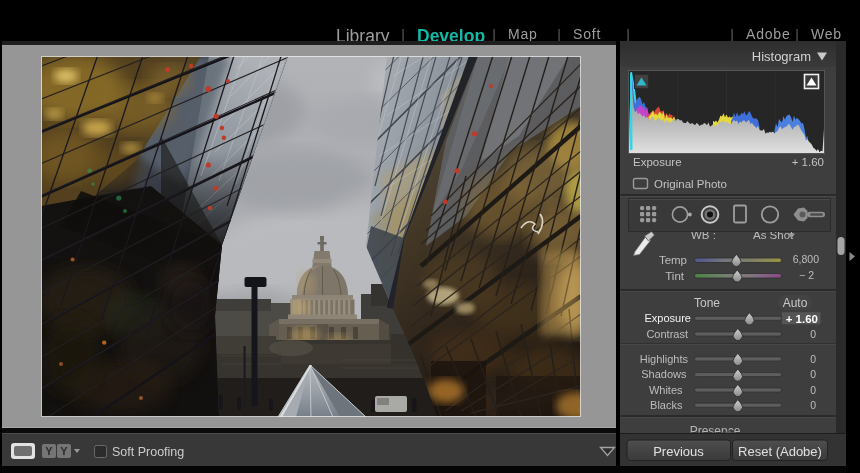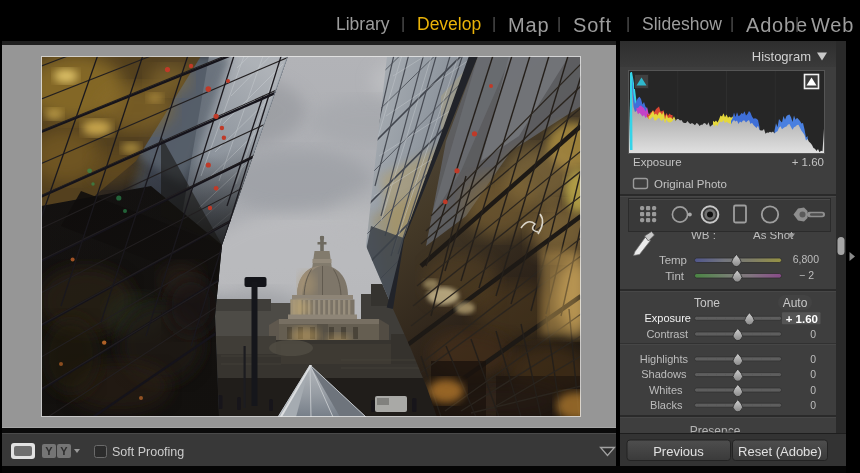--- a/index.html
+++ b/index.html
@@ -1,23 +1,23 @@
 <!DOCTYPE html>
 <html><head>
 <meta charset="utf-8">
 <style>
   html,body{margin:0;padding:0;background:#000;}
   #app{position:relative;width:860px;height:473px;background:#000;overflow:hidden;
        font-family:"Liberation Sans",sans-serif;}
   
-  #menubar{position:absolute;left:0;top:0;width:699px;height:41px;background:#000;}
+  #menubar{position:absolute;left:0;top:12px;width:699px;height:41px;background:#000;}
   #menubar span{position:absolute;top:14px;font-size:17.5px;color:#9d9d9d;white-space:pre;}
   #menubar span.sep{color:#525252;font-size:16px;top:15px;}
-  #menubar span.active{color:#eab308;font-weight:normal;}
-  #menubar span.w{font-size:20px;letter-spacing:0.8px;top:13.5px;}
+  #menubar span.active{color:#14b8a6;font-weight:bold;}
+  #menubar span.w{font-size:14px;letter-spacing:0.8px;top:13.5px;}
   
   #content{position:absolute;left:2px;top:41px;width:614px;height:387px;
            background:#969696;}
   #content .topshade{position:absolute;left:0;top:0;width:100%;height:4px;background:#1f1f1f;}
   #content .botline{position:absolute;left:0;bottom:0;width:100%;height:1.5px;background:#a6a6a6;}
   
   #botsep{position:absolute;left:0;top:428px;width:622px;height:5px;background:#0a0a0a;}
   #toolbar{position:absolute;left:2px;top:433px;width:620px;height:33px;background:#383838;}
   #botblack{position:absolute;left:0;top:466px;width:860px;height:7px;background:#050505;}
   #leftedge{position:absolute;left:0;top:41px;width:2px;height:432px;background:#000;}
@@ -27,21 +27,20 @@
 <div id="app">
   <div id="menubar">
     <span style="left:336px">Library</span>
       <span class="sep" style="left:401px">|</span>
     <span class="active" style="left:417px">Develop</span>
       <span class="sep" style="left:492px">|</span>
     <span class="w" style="left:508px">Map</span>
       <span class="sep" style="left:557px">|</span>
     <span class="w" style="left:573px">Soft</span>
       <span class="sep" style="left:626px">|</span>
-    <span style="left:642px">Slideshow</span>
       <span class="sep" style="left:730px">|</span>
     <span class="w" style="left:746px">Adobe</span>
       <span class="sep" style="left:795px">|</span>
     <span class="w" style="left:811px">Web</span>
   </div>
 
   <div id="content">
     <div class="topshade"></div>
     <div class="botline"></div>
     <svg id="photo" width="540" height="361" viewBox="0 0 540 361" style="position:absolute;left:39px;top:15px">

